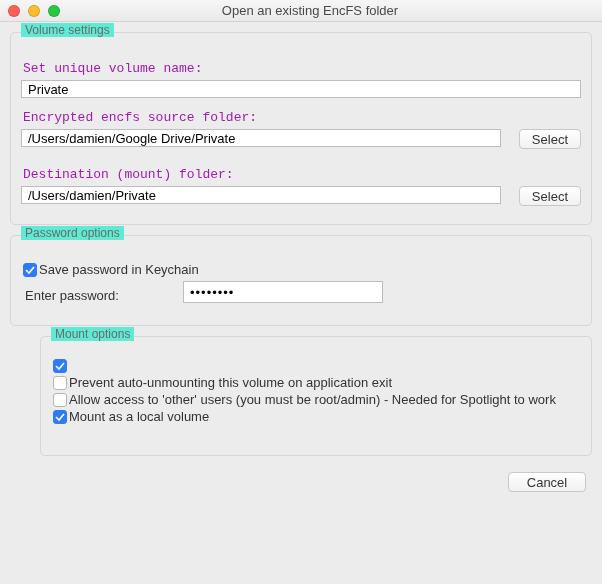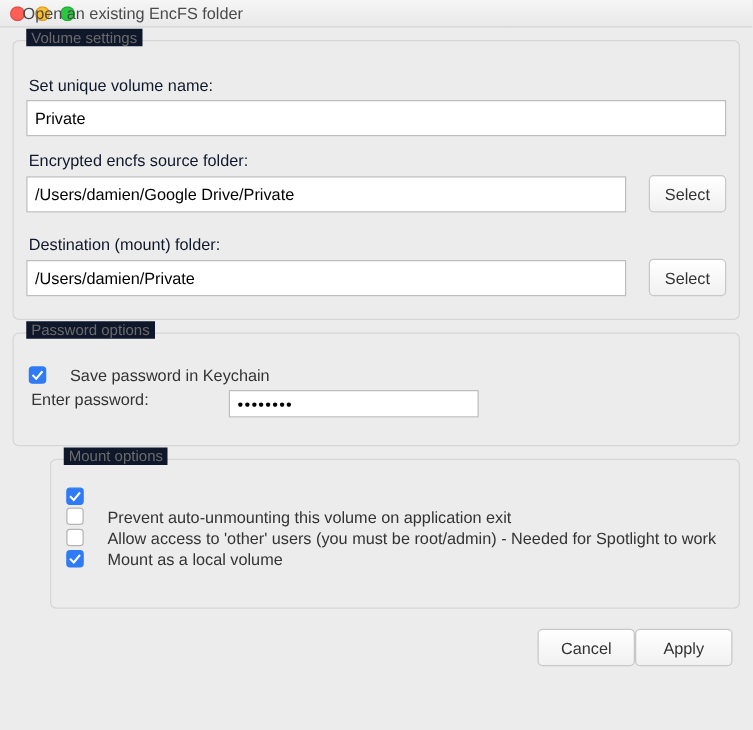--- a/index.html
+++ b/index.html
@@ -30,81 +30,83 @@
   .tl {
     width: 12px; height: 12px; border-radius: 50%;
     border: 0.5px solid rgba(0,0,0,0.15);
   }
   .tl.red { background: #ff5f57; }
   .tl.yellow { background: #ffbd2e; }
   .tl.green { background: #28c940; }
   .title {
     position: absolute;
     left: 18px; right: 0;
+    text-align: center;
     font-size: 13px;
     color: #4a4a4a;
     pointer-events: none;
   }
   .window-body {
     padding: 0 0 14px 0;
   }
   .group {
     border: 1px solid #d6d6d6;
     border-radius: 5px;
     margin: 10px 10px 0 10px;
     padding: 24px 10px 12px 10px;
     position: relative;
   }
   .group-short { padding: 14px 10px 12px 10px; }
   .group-label {
     position: absolute;
     top: -10px;
     left: 10px;
-    background: #0f172a;
+    background: #5eead4;
     padding: 0 4px;
     font-size: 12px;
     color: #6b6b6b;
   }
   .field-label {
     font-size: 13px;
-    color: #0f172a;
+    color: #a21caf;
     margin: 4px 0 4px 2px;
+    font-family: Liberation Mono, monospace;
   }
   .text-input {
     width: 100%;
-    height: 29px;
+    height: 18px;
     border: 1px solid #bdbdbd;
     background: #fff;
     font-size: 13px;
     padding: 2px 6px;
     border-radius: 0;
     font-family: inherit;
   }
   .row {
     display: flex;
-    align-items: center;
+    align-items: flex-start;
     gap: 18px;
     margin-bottom: 6px;
   }
   .row .text-input { flex: 1; }
   .btn {
-    height: 30px;
+    height: 20px;
     min-width: 62px;
     background: linear-gradient(#ffffff, #f1f1f1);
     border: 1px solid #c8c8c8;
     border-radius: 4px;
     font-size: 13px;
     color: #333;
     padding: 0 12px;
     cursor: default;
   }
   .spacer { height: 8px; }
   .password-row {
     display: flex;
-    align-items: flex-start;
+    align-items: flex-end;
     gap: 8px;
     margin: 4px 0 10px 4px;
   }
   .password-row .plabel { width: 150px; text-align: left; }
   .password-row .pinput {
     width: 200px;
     height: 22px;
     border: 1px solid #bdbdbd;
     background: #fff;
     padding: 2px 6px;
@@ -112,21 +114,22 @@
     font-family: inherit;
     letter-spacing: 1px;
   }
   .password-row .pinput.focused {
     box-shadow: 0 0 0 3px rgba(88,155,246,0.7);
     border-color: #7aa9e8;
     outline: none;
   }
   .checkbox-row {
     display: flex;
-    gap: 19px;
+    align-items: center;
+    gap: 2px;
     margin: 2px 0 2px 2px;
     font-size: 13px;
     color: #333;
   }
   .cb {
     width: 14px; height: 14px;
     border: 1px solid #b5b5b5;
     border-radius: 3px;
     background: #fff;
     display: inline-flex;
@@ -237,16 +240,15 @@
         <svg viewBox="0 0 10 10">
             <path d="M1 5 L4 8 L9 2" stroke="#fff" stroke-width="1.6" fill="none"></path>
           </svg>
       </span>
       <span>Mount as a local volume</span>
     </div>
   </div>
 
   <div class="footer">
     <button class="btn">Cancel</button>
-    <button class="btn">Apply</button>
   </div>
 
 </div>
 
 </body></html>

